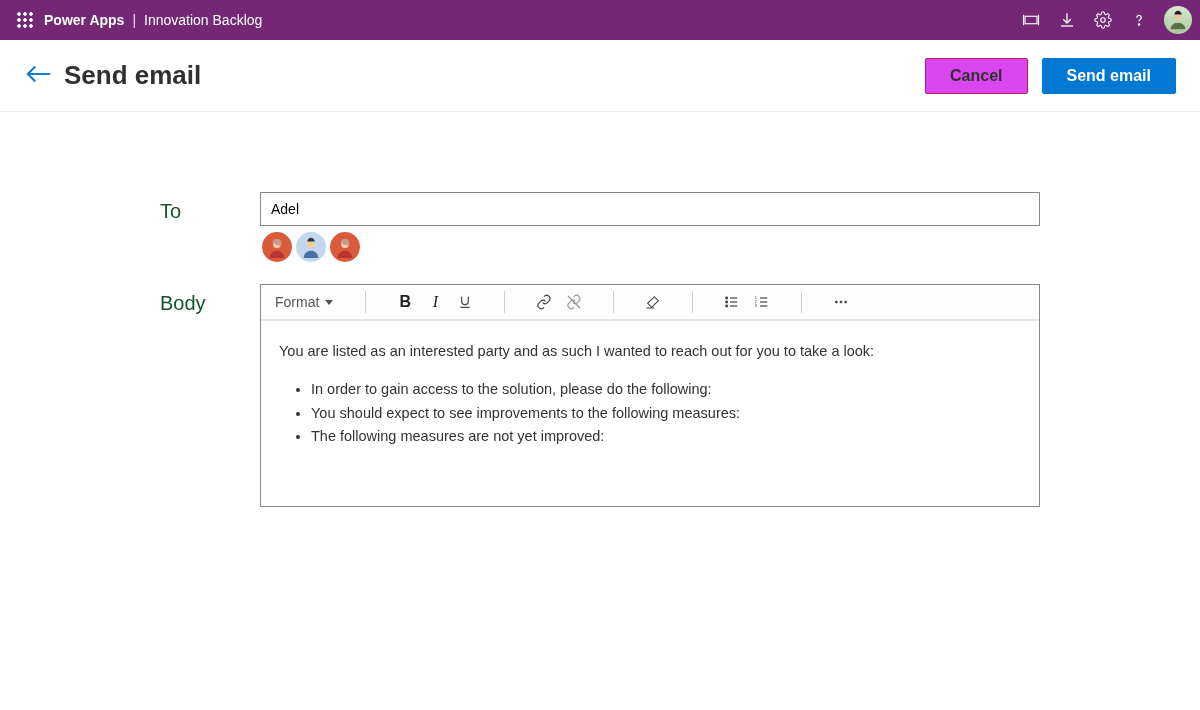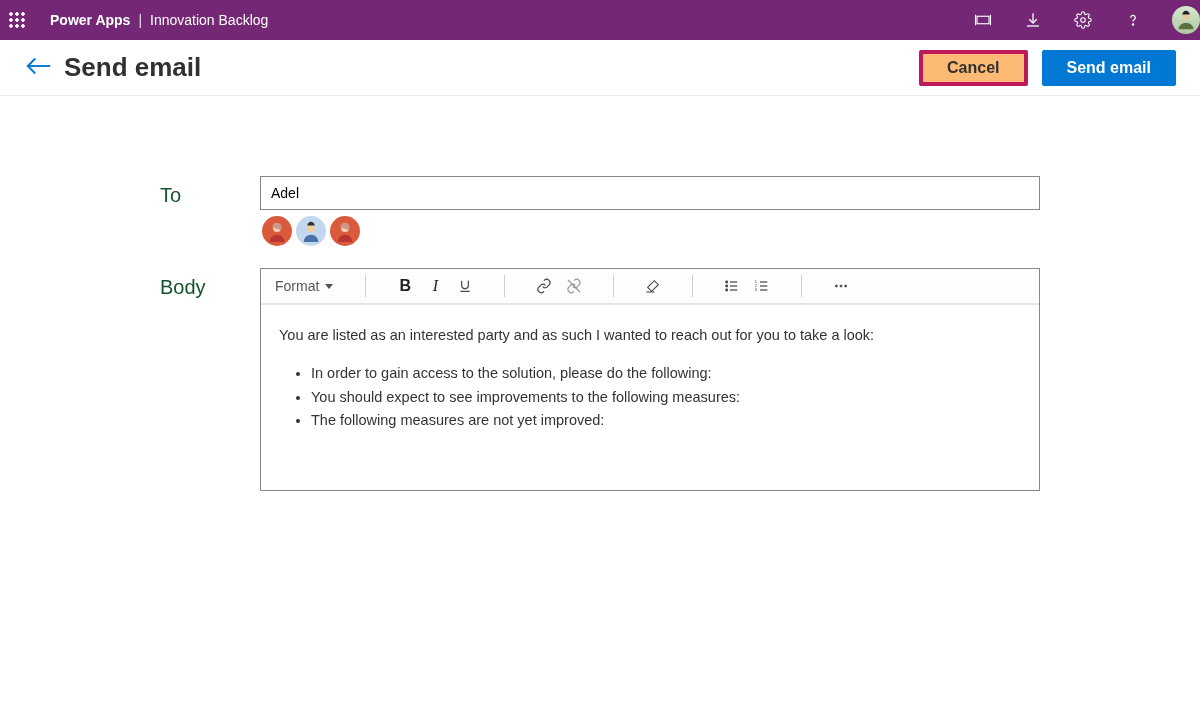--- a/index.html
+++ b/index.html
@@ -4,48 +4,48 @@
 <style>
   * { box-sizing: border-box; margin: 0; padding: 0; }
   body { font-family: "Segoe UI", Arial, sans-serif; font-size: 14px; color: #323130; background: #fff; }
   
   .topbar {
     height: 40px;
     background: #742774;
     display: flex;
     align-items: center;
     color: #fff;
-    padding: 0 0;
-    gap: 16px;
+    padding: 0 8px;
+    gap: 2px;
   }
   .topbar .waffle svg { display: block; }
   .topbar .brand { font-size: 14px; font-weight: 600; display: flex; align-items: center; gap: 8px; }
   .topbar .brand .sep { font-weight: 400; opacity: .85; }
   .topbar .brand .app { font-weight: 400; }
   .topbar .spacer { flex: 1; }
   .topbar .icon-btn { width: 34px; height: 40px; display: flex; align-items: center; justify-content: center; cursor: pointer; }
   .topbar .icon-btn svg { stroke: #fff; fill: none; }
   .topbar .avatar { width: 28px; height: 28px; border-radius: 50%; background: linear-gradient(#d5e8d0,#b1c7a0); display: flex; align-items: center; justify-content: center; overflow: hidden; margin-left: 6px; }
   .topbar .avatar svg { width: 22px; height: 22px; }
 
   .pageheader {
-    height: 56px;
+    height: 72px;
     display: flex;
     align-items: center;
     padding: 0 24px;
     border-bottom: 1px solid #edebe9;
   }
   .pageheader .back { width: 40px; cursor: pointer; }
   .pageheader .title { font-size: 26px; font-weight: 600; color: #323130; }
   .pageheader .spacer { flex: 1; }
   .btn {
     height: 36px; padding: 0 24px; font-size: 16px; font-weight: 600;
     cursor: pointer; border-radius: 2px;
   }
-  .btn-secondary { background: #fdba74; color: #323130; border: 4px solid #be185d; margin-right: 14px; }
+  .btn-secondary { background: #d946ef; color: #323130; border: 1px solid #be185d; margin-right: 14px; }
   .btn-primary { background: #0078d4; color: #fff; border: 1px solid #0078d4; }
 
   .form { max-width: 900px; margin: 80px auto 0 auto; padding: 0 10px; }
   .row { display: flex; align-items: flex-start; margin-bottom: 22px; }
   .row .label { width: 100px; padding-top: 8px; font-size: 20px; color: #14532d; }
   .row .field { flex: 1; }
   input.text-input {
     width: 100%; height: 34px; padding: 0 10px;
     border: 1px solid #8a8886; font-size: 14px; font-family: inherit;
   }

